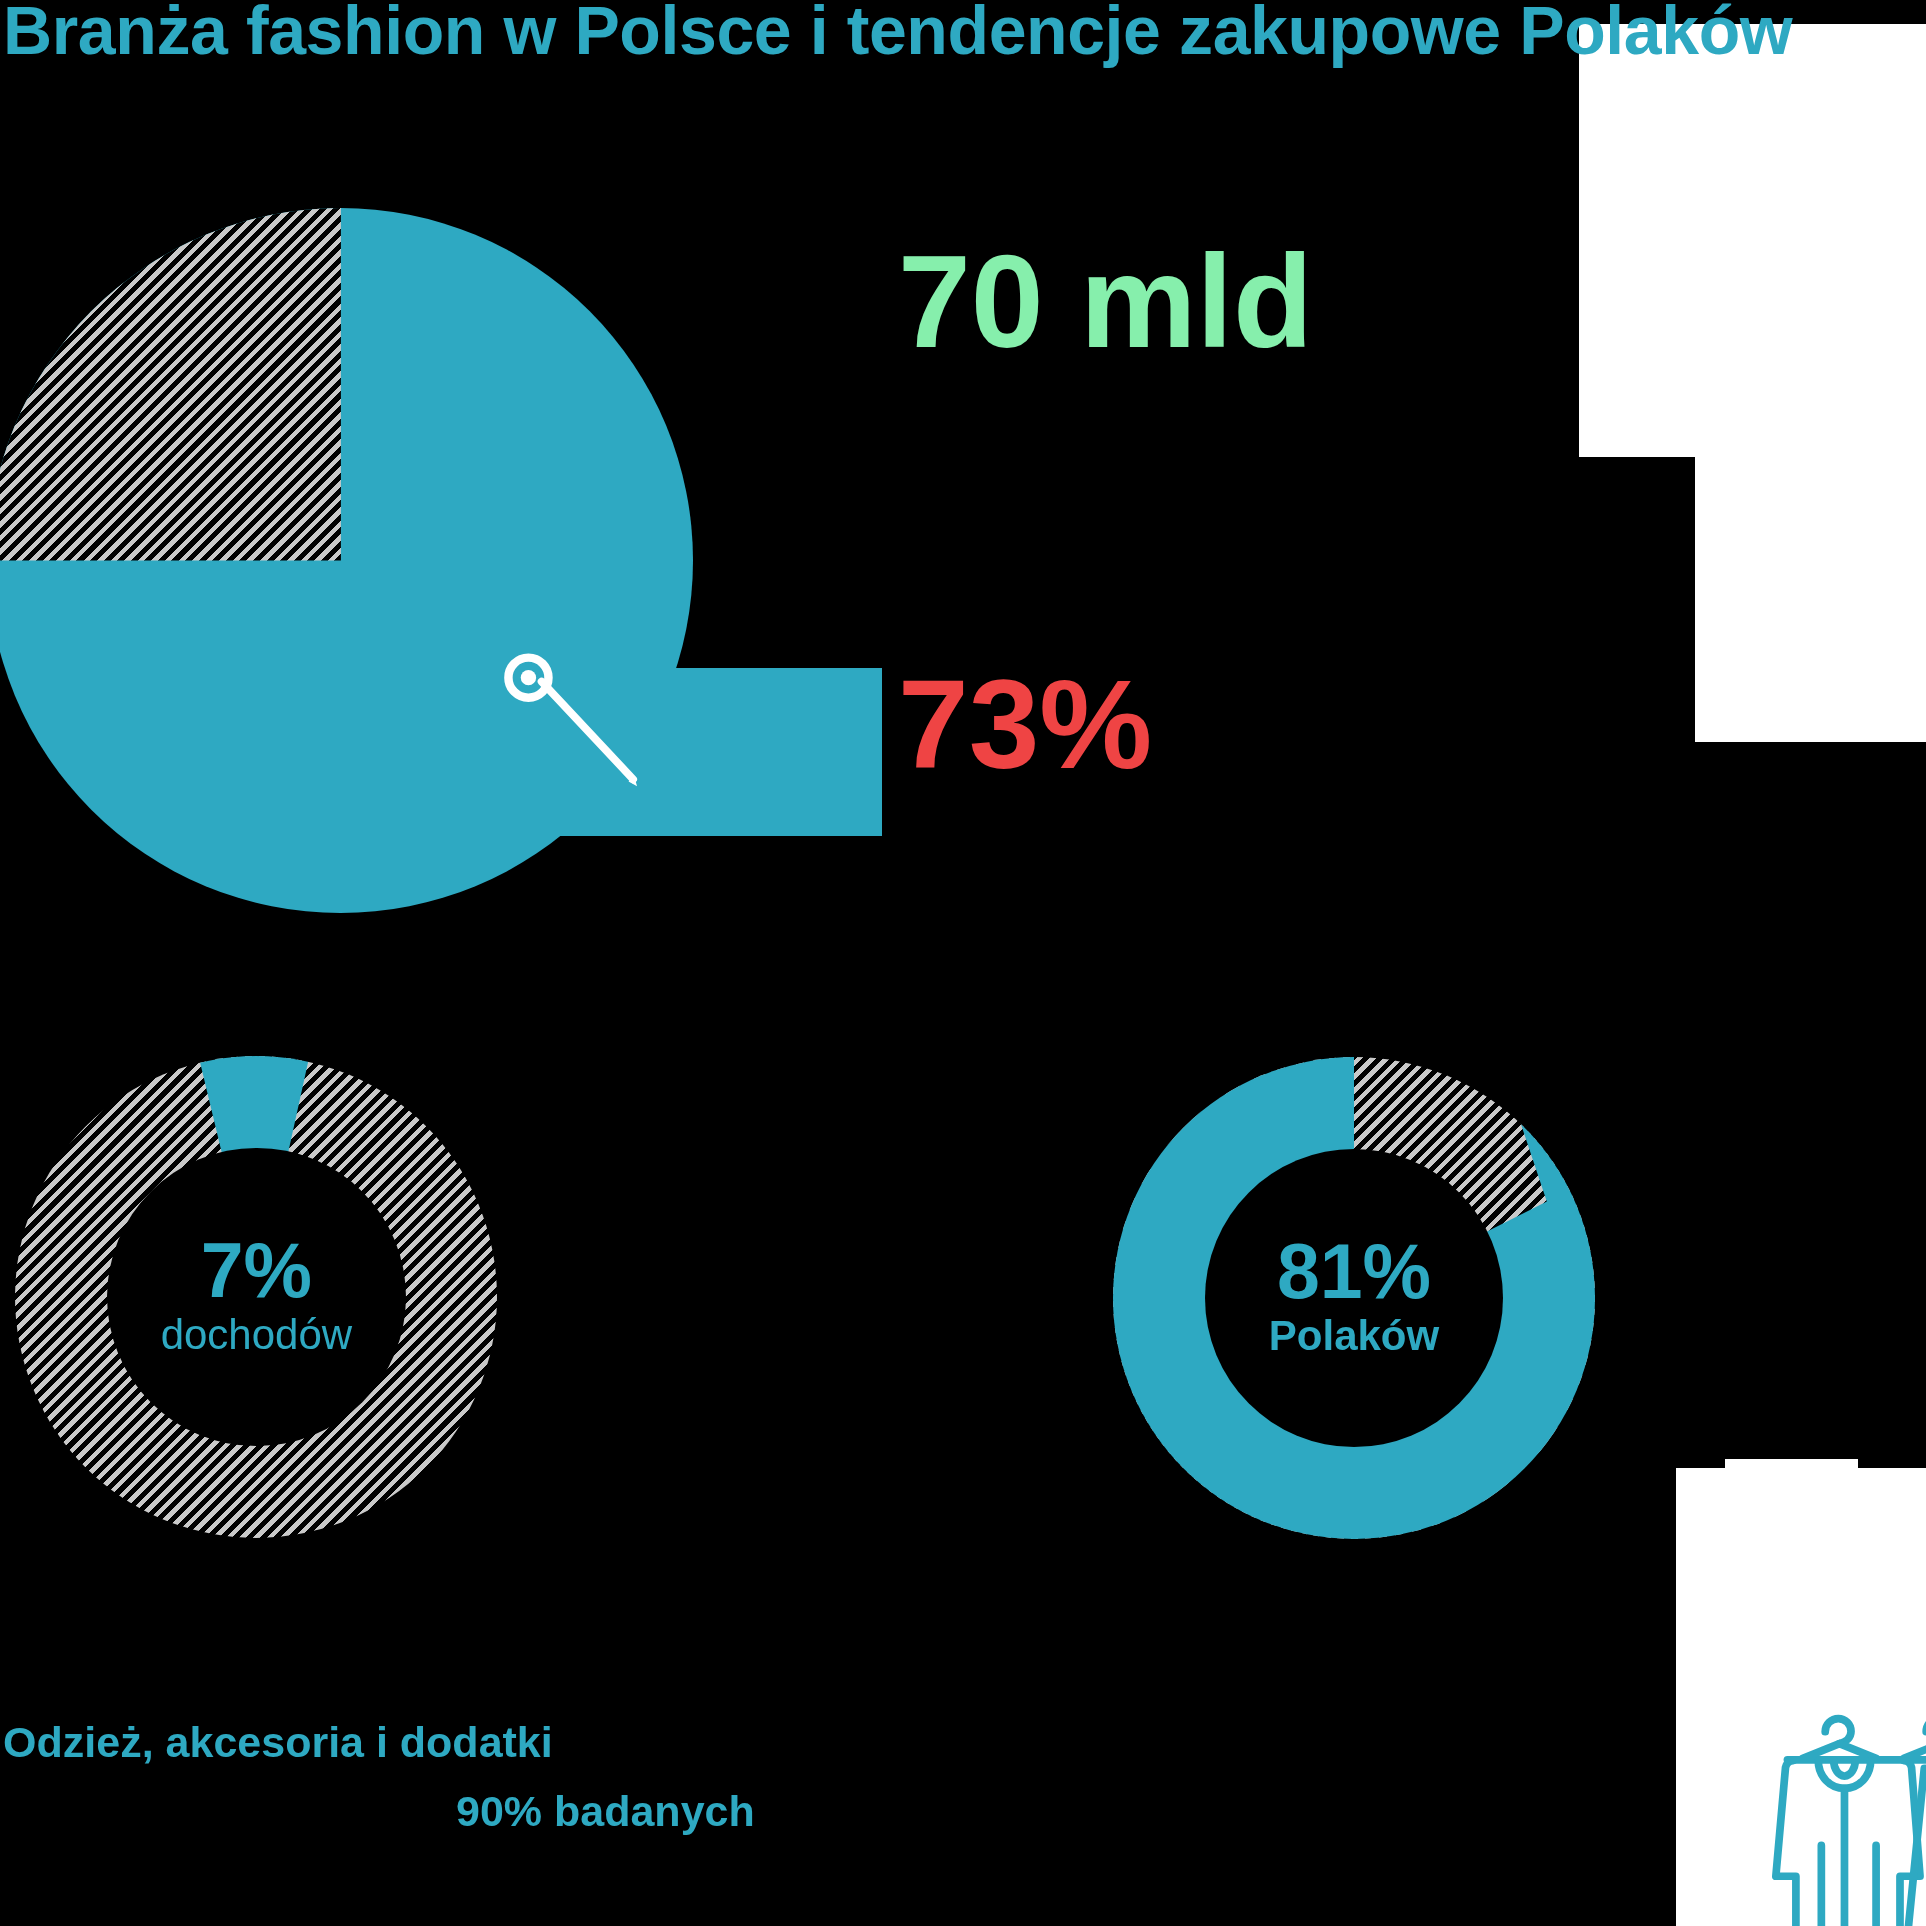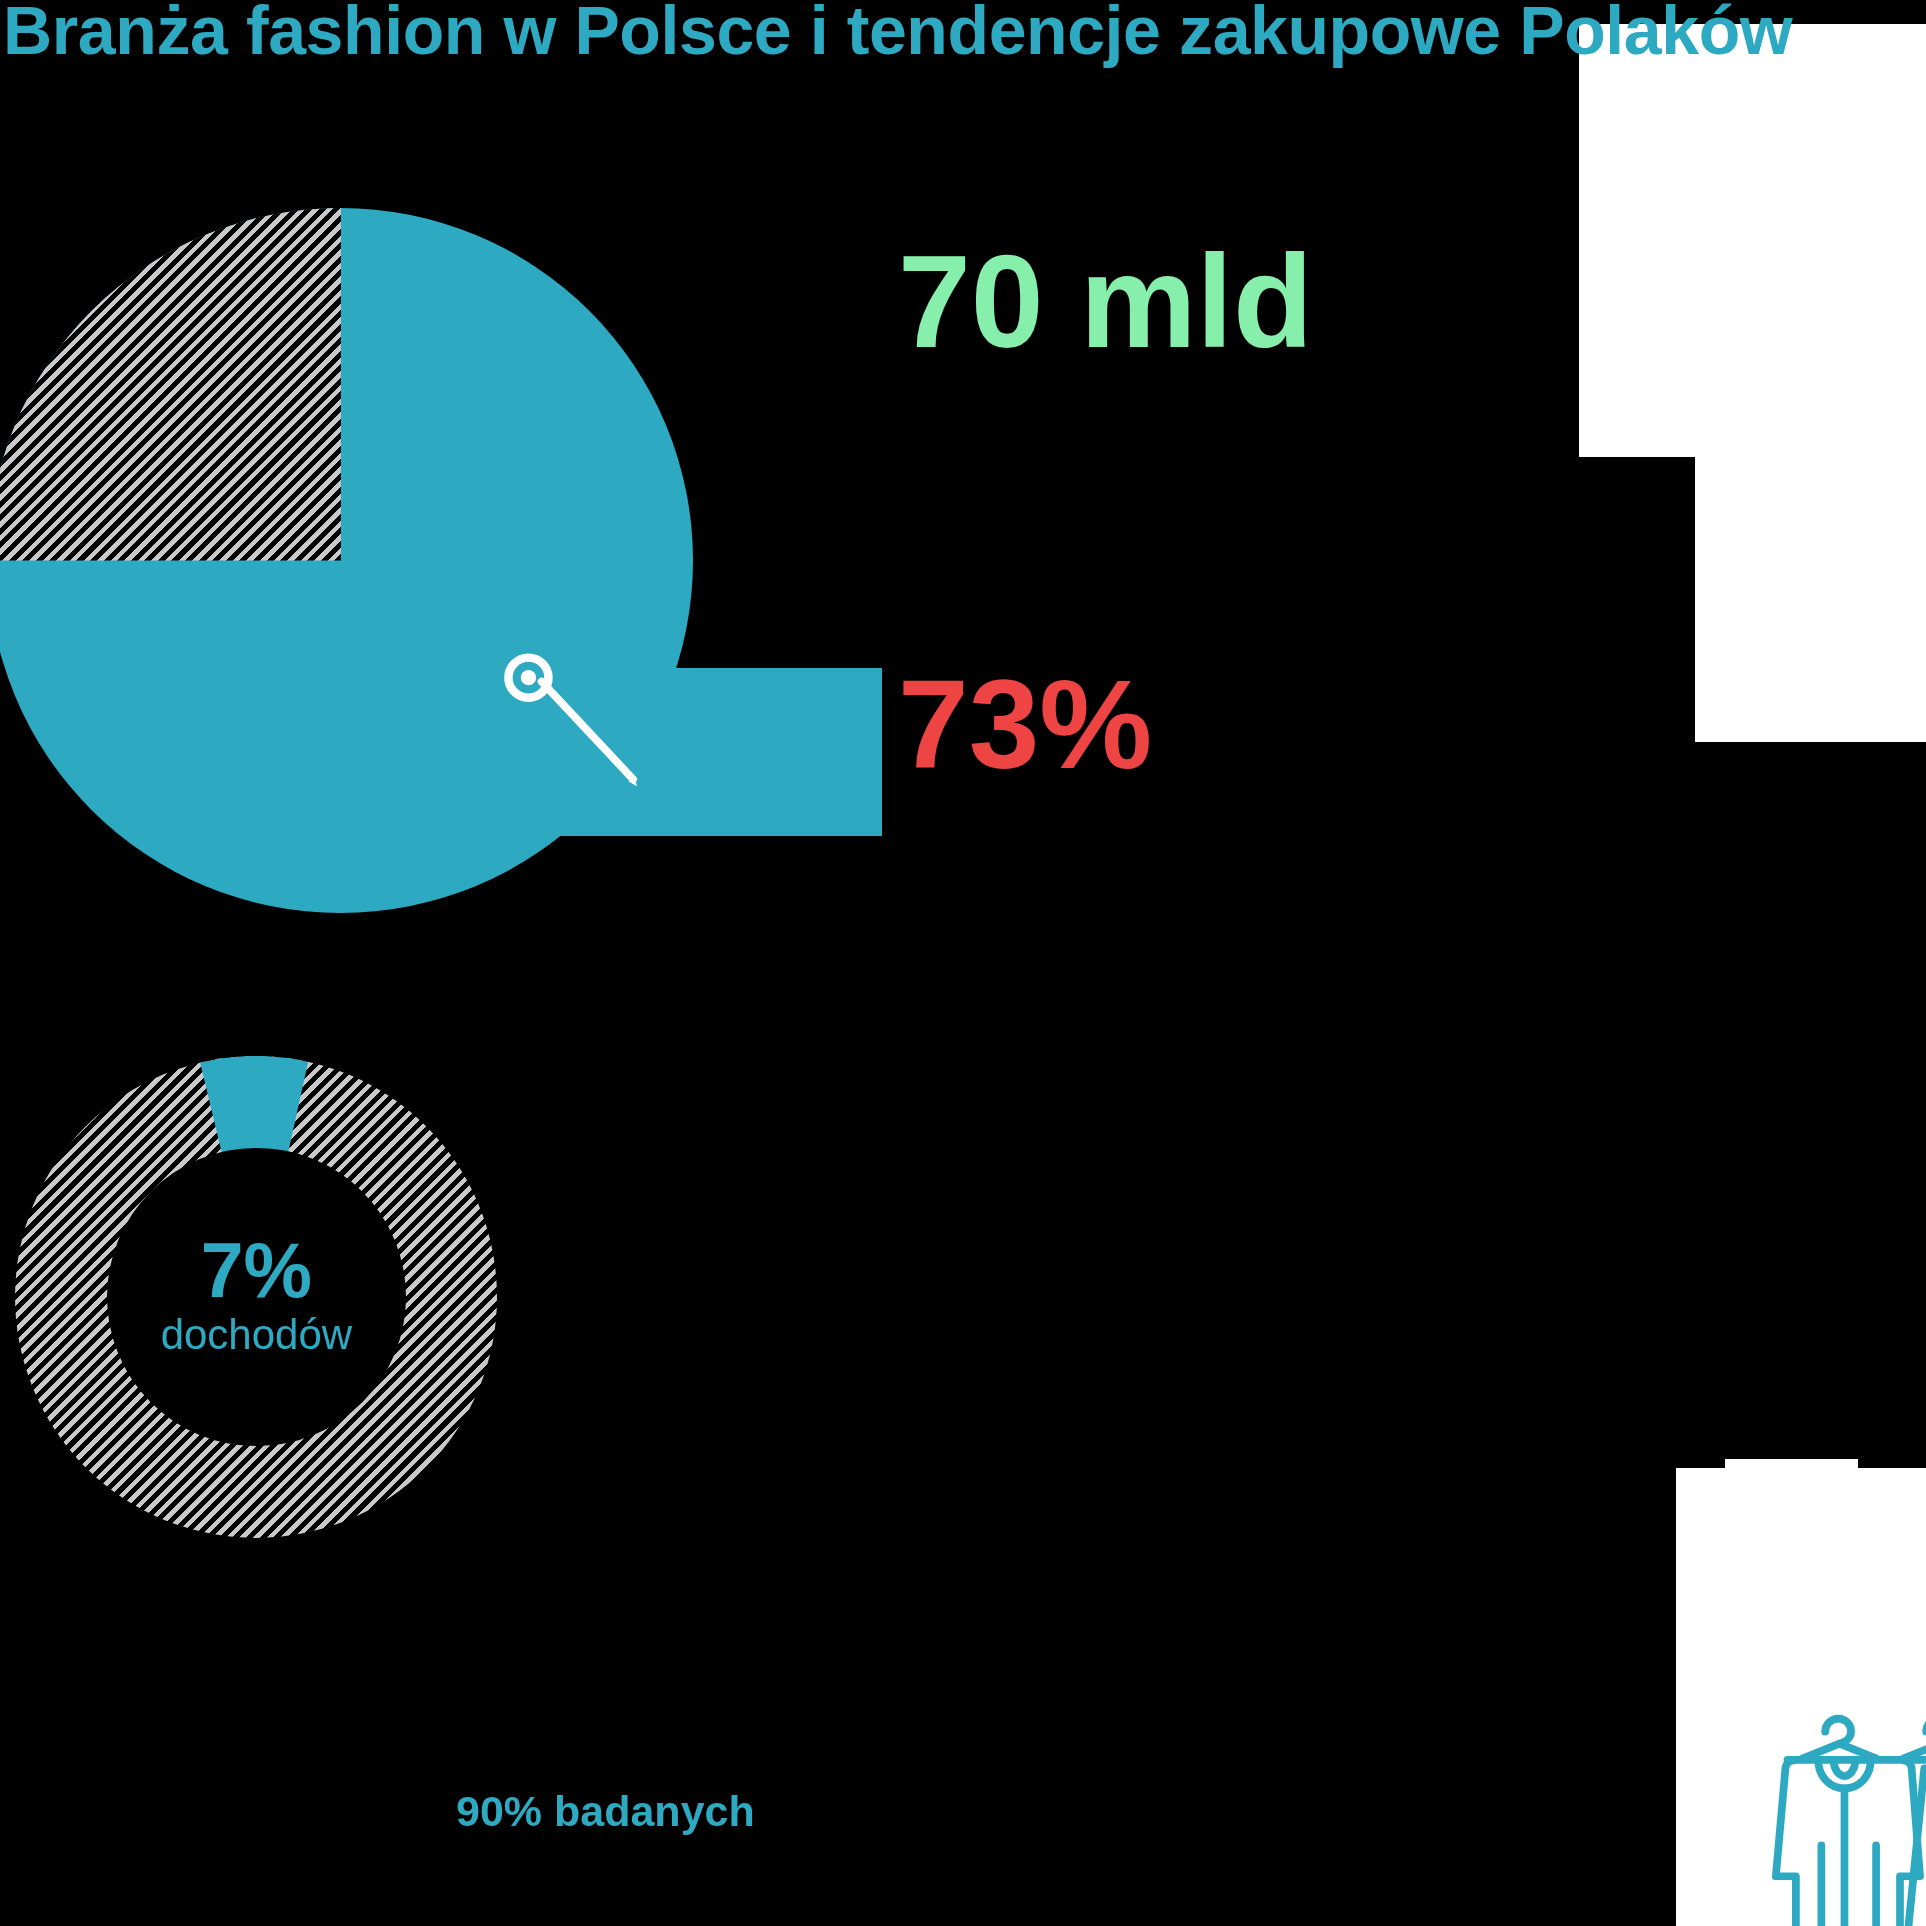--- a/index.html
+++ b/index.html
@@ -149,23 +149,33 @@
   <div id="donut-income">
     <div class="ring-bg hatch"></div>
     <div class="ring-seg"></div>
     <div class="hole"></div>
     <div class="label">
       <span class="big">7%</span>
       <span class="small">dochodów</span>
     </div>
   </div>
 
+  <div id="donut-poles">
+    <div class="ring-bg hatch"></div>
+    <div class="ring-seg"></div>
+    <div class="hole"></div>
+    <div class="label">
+      <span class="big">81%</span>
+      <span class="small">Polaków</span>
+    </div>
+  </div>
 
   <div id="white-rule"></div>
 
+  <div id="label-categories">Odzież, akcesoria i dodatki</div>
   <div id="label-respondents">90% badanych</div>
 
   <div id="clothes-icon">
     <svg width="266" height="270" viewBox="0 0 690 700" xmlns="http://www.w3.org/2000/svg" fill="none" stroke="#2ea9c2" stroke-width="20" stroke-linecap="round" stroke-linejoin="round">
 
       <path d="M138 95 c0-20 16-34 34-34 18 0 33 14 33 33 0 17-13 28-30 32"></path>
       <path d="M175 126 l-95 38 M175 126 l95 38"></path>
 
       <path d="M400 95 c0-20 16-34 34-34 18 0 33 14 33 33 0 17-13 28-30 32"></path>
       <path d="M437 126 l-95 38 M437 126 l95 38"></path>

